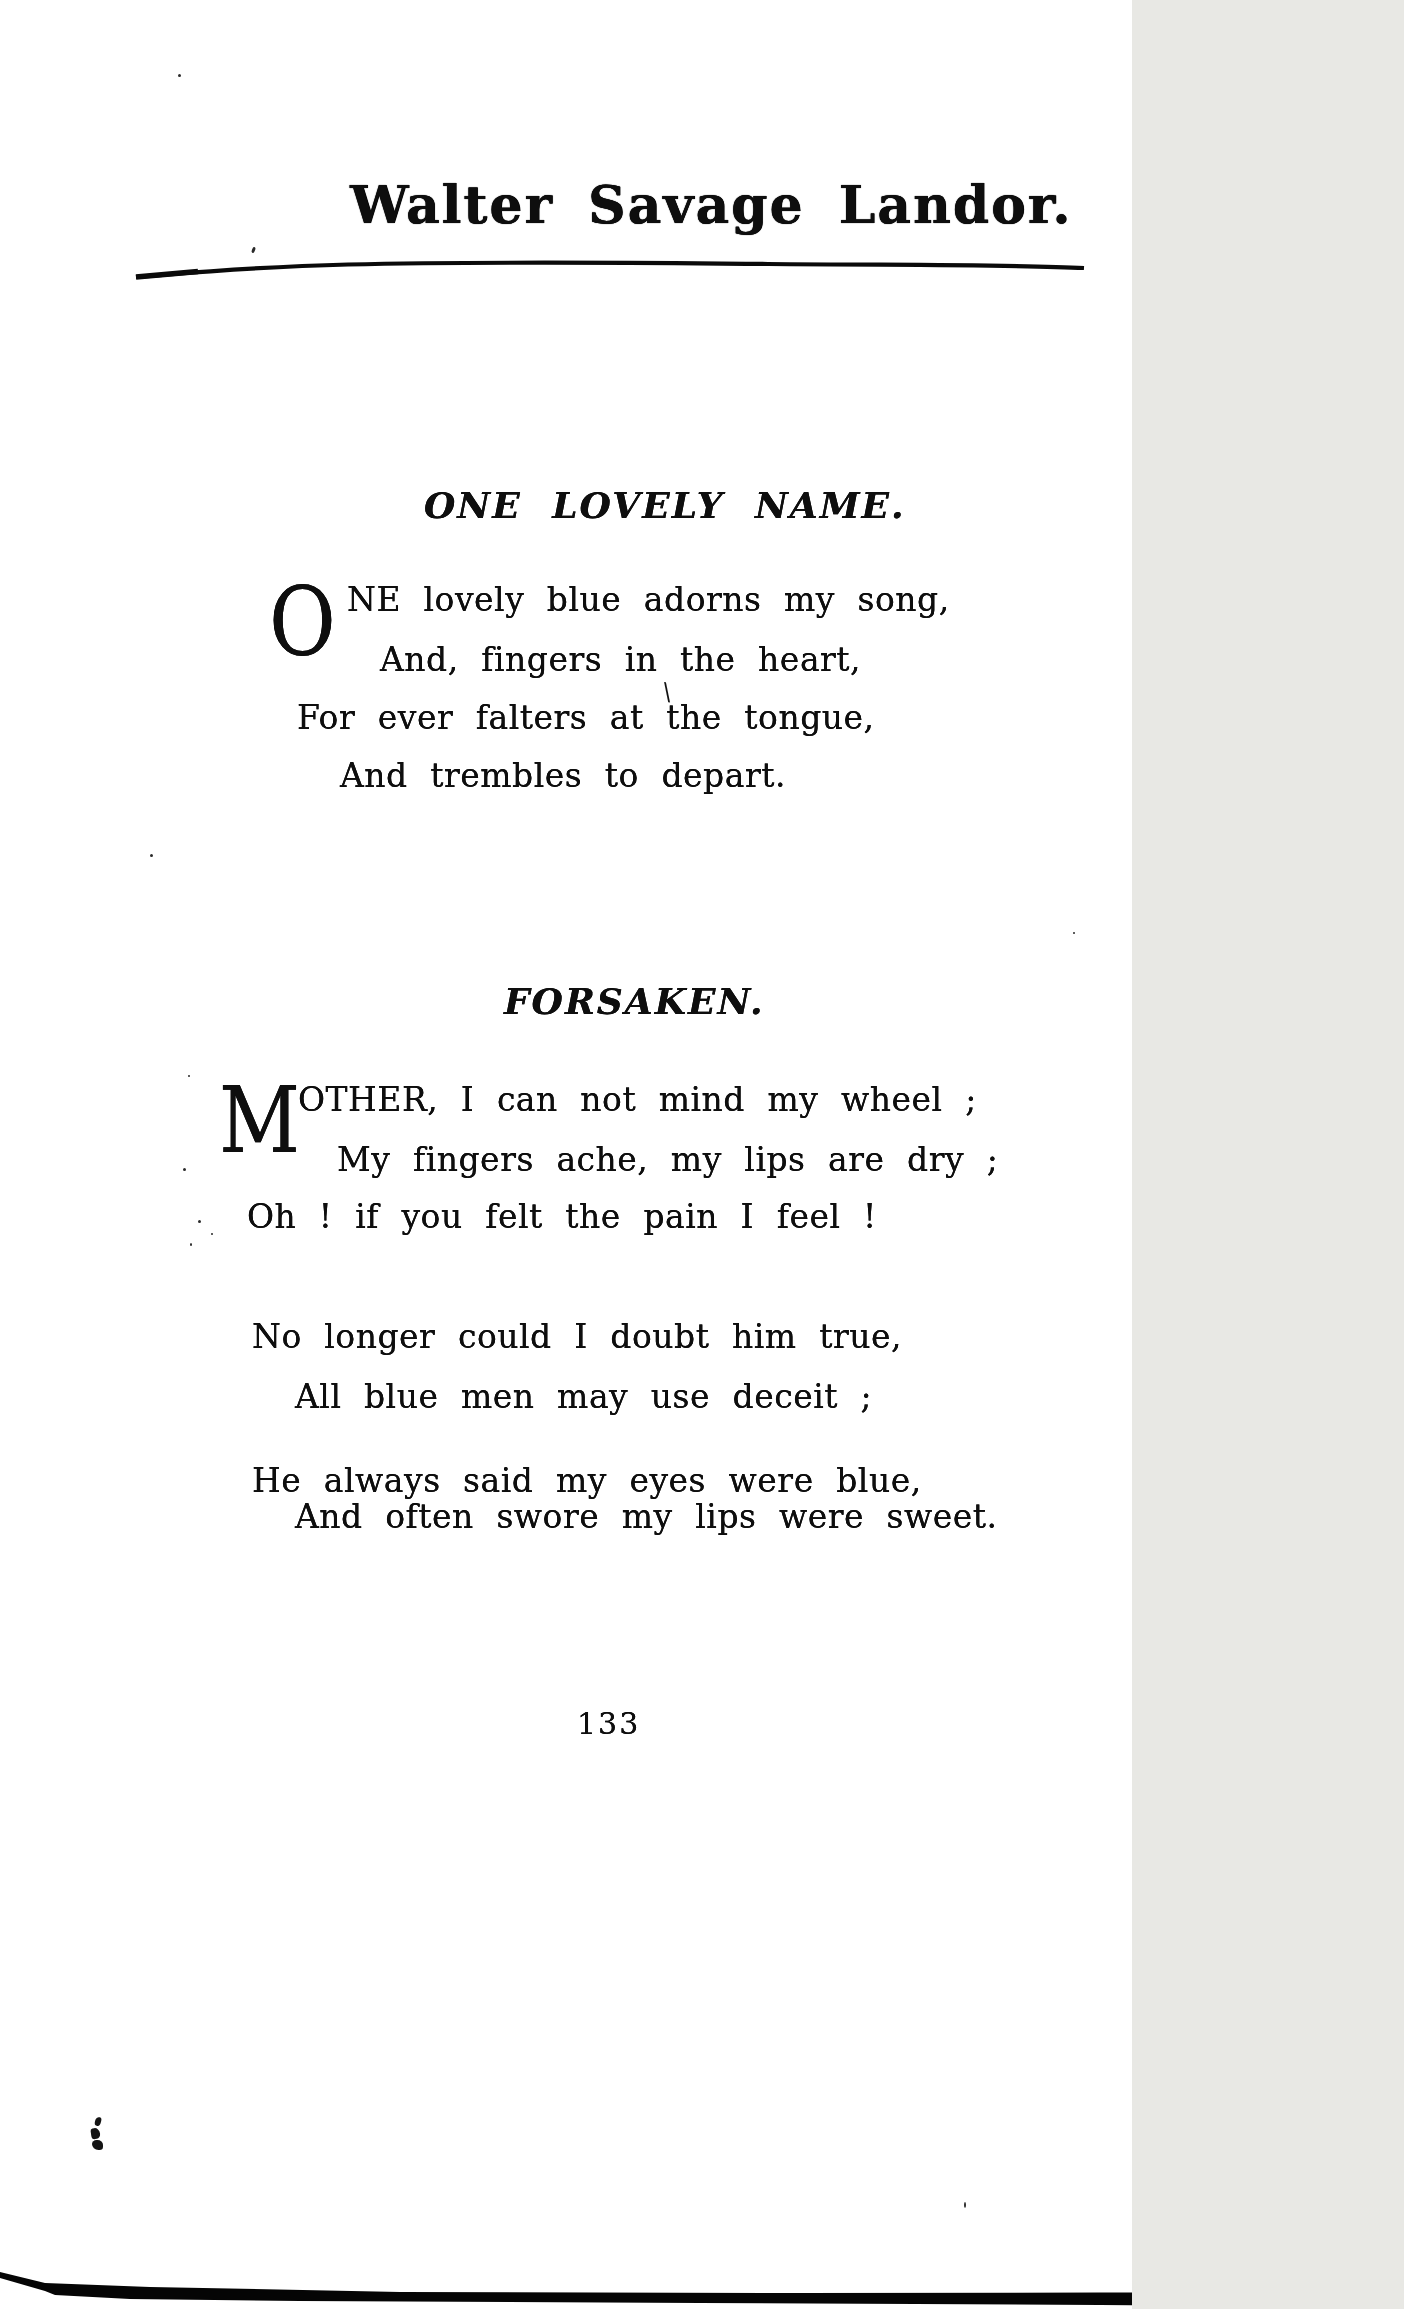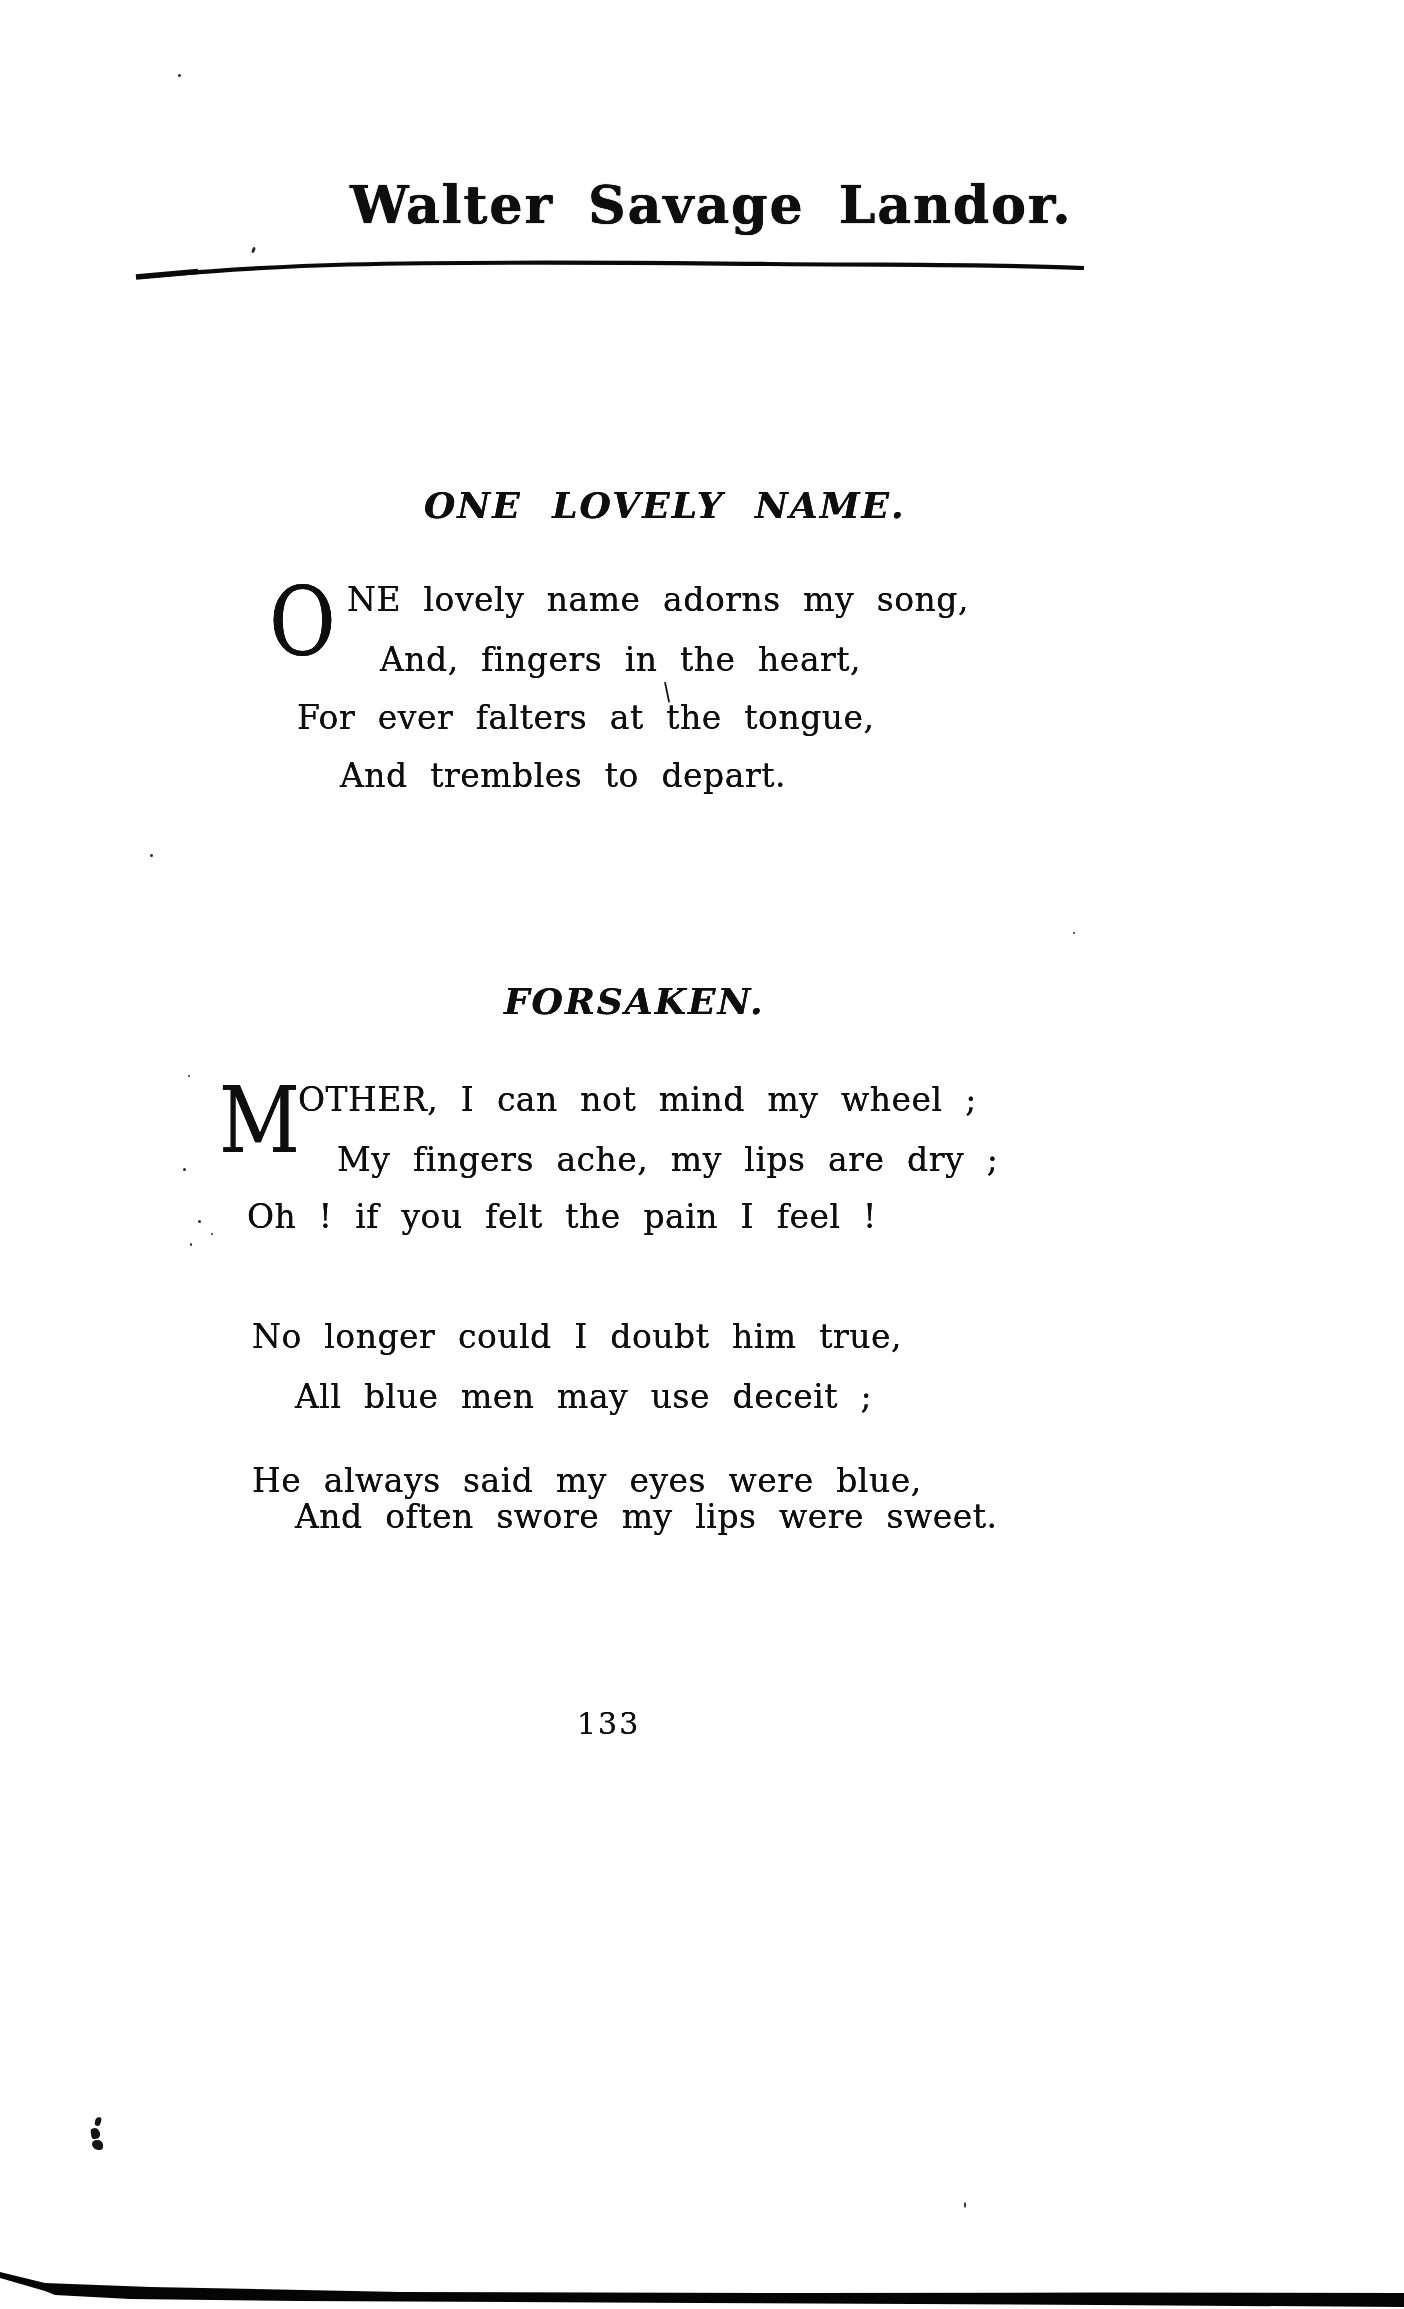--- a/index.html
+++ b/index.html
@@ -1,18 +1,18 @@
 <!DOCTYPE html>
 <html><head>
 <meta charset="utf-8">
 <style>
   html,body{margin:0;padding:0;background:#e8e8e4;}
   #page{
     position:relative;
-    width:1404px;height:2309px;
+    width:1132px;height:2309px;
     background:#ffffff;
     overflow:hidden;
     font-family:"DejaVu Serif","Liberation Serif",serif;
     color:#0e0e0e;
   }
   
   .running-header{
     position:absolute;left:350px;top:174px;
     font-size:52px;font-weight:bold;
     letter-spacing:2px;word-spacing:14px;
@@ -85,21 +85,21 @@
 
   <div class="running-header">Walter Savage Landor.</div>
 
   <svg class="header-rule" width="964" height="28" viewBox="0 0 964 28">
     <path d="M 8 21 C 60 17, 120 11, 220 8.5 C 380 5, 520 7, 640 8 C 780 9.2, 890 8.5, 956 12" fill="none" stroke="#0a0a0a" stroke-width="4.2"></path>
     <path d="M 8 21 L 70 15.5" fill="none" stroke="#0a0a0a" stroke-width="5.5"></path>
   </svg>
 
   <div class="poem-title" id="title-1">ONE LOVELY NAME.</div>
   <div class="drop-cap" id="dropcap-1">O</div>
-  <div class="line" id="p1-l0">NE lovely name adorns my song,</div>
+  <div class="line" id="p1-l0">NE lovely blue adorns my song,</div>
   <div class="line" id="p1-l1">And, fingers in the heart,</div>
   <div class="line" id="p1-l2">For ever falters at the tongue,</div>
   <div class="line" id="p1-l3">And trembles to depart.</div>
 
   <div class="stray-mark">\</div>
 
   <div class="poem-title" id="title-2">FORSAKEN.</div>
   <div class="drop-cap" id="dropcap-2">M</div>
   <div class="line" id="p2-l0">OTHER, I can not mind my wheel ;</div>
   <div class="line" id="p2-l1">My fingers ache, my lips are dry ;</div>

